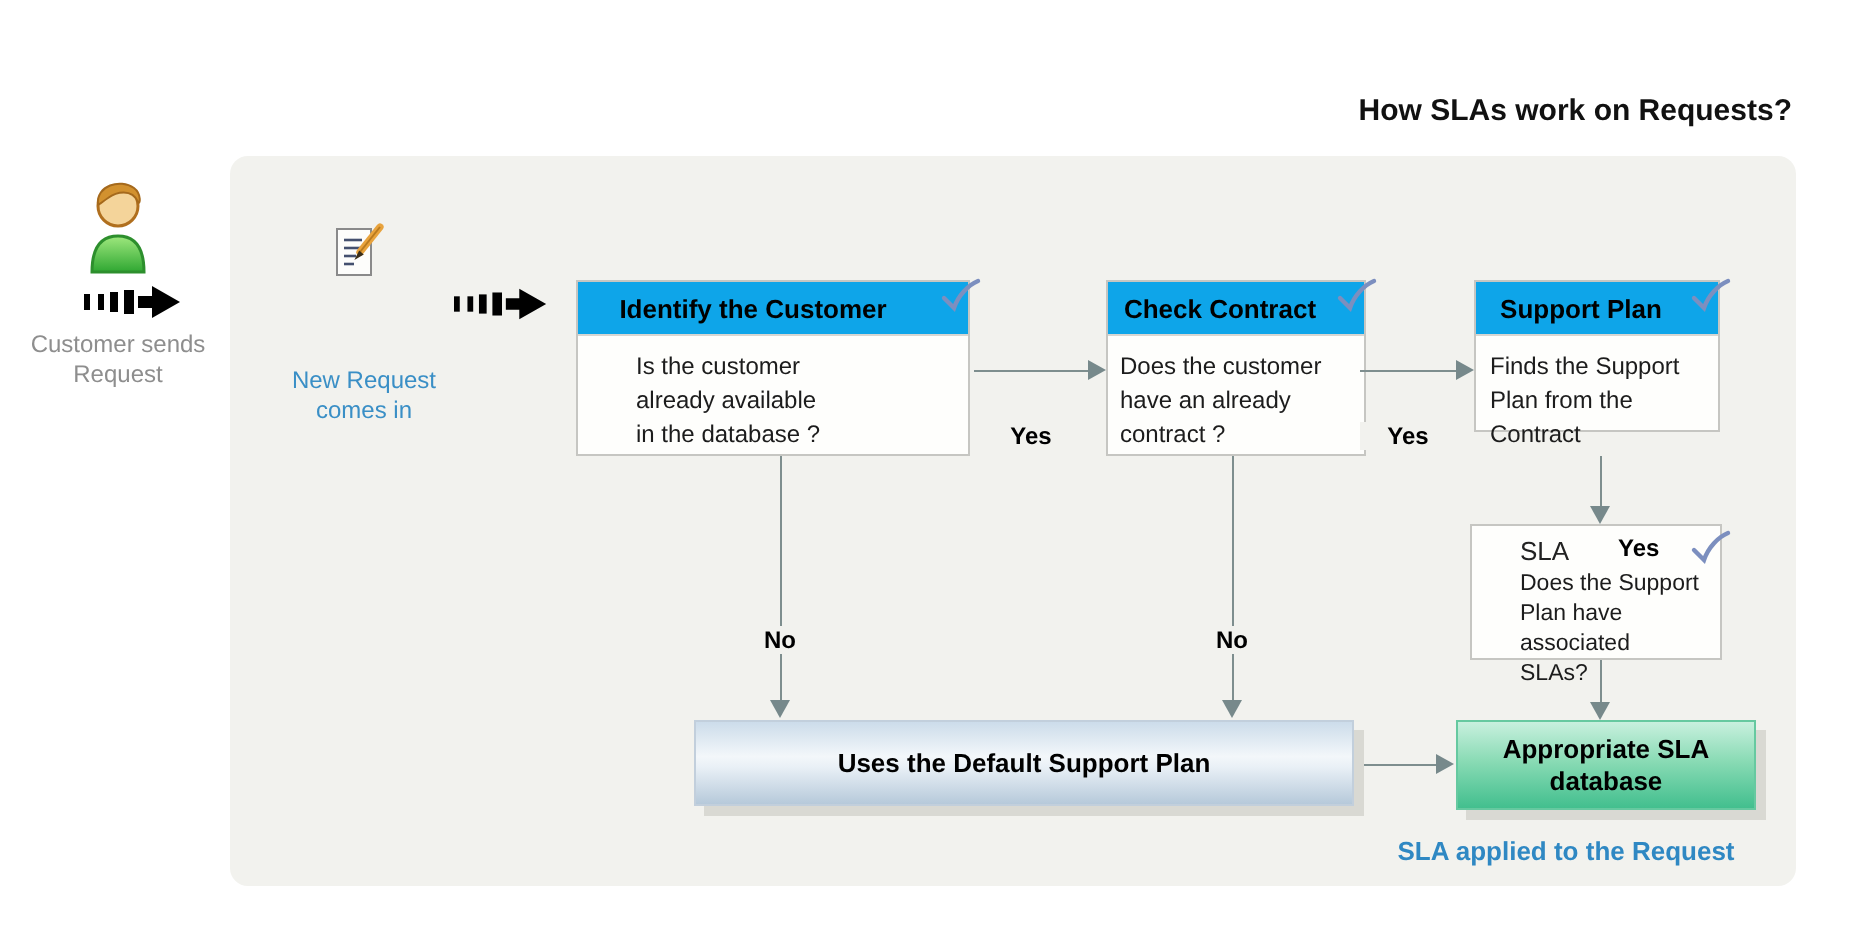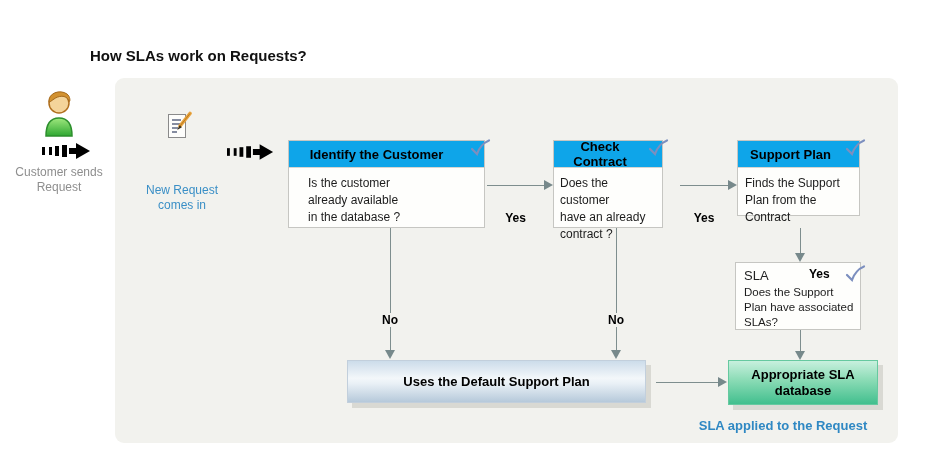--- a/index.html
+++ b/index.html
@@ -1,38 +1,38 @@
 <!DOCTYPE html>
 <html><head>
 <meta charset="utf-8">
 <style>
   html,body{margin:0;padding:0;background:#fff;}
   .canvas{position:relative;width:927px;height:469px;background:#ffffff;
           font-family:"Liberation Sans",sans-serif;overflow:hidden;}
-  .title{position:absolute;left:90px;top:47px;width:806px;text-align:left;
+  .title{position:absolute;left:90px;top:47px;width:806px;text-align:right;
          font-size:15px;font-weight:bold;color:#111;}
   .panel{position:absolute;left:115px;top:78px;width:783px;height:365px;
          background:#f2f2ee;border-radius:9px;}
   .ml{white-space:pre-line;}
   
   .actor-label{position:absolute;left:7px;top:165px;width:104px;text-align:center;
                font-size:12px;line-height:15px;color:#8e8e8e;}
   .req-label{position:absolute;left:130px;top:141px;width:104px;text-align:center;
              font-size:12px;line-height:15px;color:#3a8fc6;margin-top:42px;}
   .icon-abs{position:absolute;}
   
   .step{position:absolute;background:#fefefc;border:1px solid #c6c6c2;box-sizing:border-box;}
   .step-head{position:relative;height:26px;background:#0ea5e9;border-bottom:1px solid #d6d6d2;
              display:flex;align-items:center;}
   .step-head .t{flex:1;text-align:center;padding-right:20px;font-size:13px;font-weight:bold;color:#000;}
   .check{position:absolute;right:-7px;top:-2px;}
-  .step-body{padding:7px 4px 0 19px;font-size:12px;line-height:17px;color:#1c1c1c;}
+  .step-body{padding:7px 4px 0 29px;font-size:12px;line-height:17px;color:#1c1c1c;}
   .plainstep{position:absolute;background:#fefefc;border:1px solid #c6c6c2;box-sizing:border-box;}
-  .plainstep .pt{padding:5px 0 0 8px;font-size:13px;color:#222;}
-  .plainstep .pb{padding:2px 3px 0 8px;font-size:11.5px;line-height:15px;color:#1c1c1c;}
+  .plainstep .pt{padding:5px 0 0 24px;font-size:13px;color:#222;}
+  .plainstep .pb{padding:2px 3px 0 24px;font-size:11.5px;line-height:15px;color:#1c1c1c;}
   .plainstep .check{right:-6px;top:2px;}
   
   .hline{position:absolute;height:1px;background:#7e8e8e;}
   .vline{position:absolute;width:1px;background:#7e8e8e;}
   .ah-right{position:absolute;width:0;height:0;border-top:5px solid transparent;
             border-bottom:5px solid transparent;border-left:9px solid #77898b;}
   .ah-down{position:absolute;width:0;height:0;border-left:5px solid transparent;
            border-right:5px solid transparent;border-top:9px solid #77898b;}
   .lbl{position:absolute;font-size:12px;font-weight:bold;color:#000;text-align:center;
        background:#f2f2ee;line-height:14px;margin-top:33px;}
@@ -107,21 +107,21 @@
       <span class="t">Identify the Customer</span>
       <svg class="check" width="22" height="19" viewBox="0 0 22 19">
         <path d="M3,10 L8,15 C10,9 15,3.5 20,1.5" fill="none" stroke="#7c8fbf" stroke-width="2.2" stroke-linecap="round"></path>
       </svg>
     </div>
     <div class="step-body ml">Is the customer
 already available
 in the database ?</div>
   </div>
 
-  <div class="step" style="left:553px;top:140px;width:110px;height:88px">
+  <div class="step" style="left:553px;top:140px;width:130px;height:88px">
     <div class="step-head">
       <span class="t" style="padding-right:16px">Check Contract</span>
       <svg class="check" width="22" height="19" viewBox="0 0 22 19">
         <path d="M3,10 L8,15 C10,9 15,3.5 20,1.5" fill="none" stroke="#7c8fbf" stroke-width="2.2" stroke-linecap="round"></path>
       </svg>
     </div>
     <div class="step-body ml" style="padding-left:6px">Does the customer
 have an already
 contract ?</div>
   </div>
@@ -168,20 +168,20 @@
   <div class="ah-down" style="left:795px;top:253px"></div>
   <div class="lbl side" style="left:809px;top:234px;width:30px;text-align:left">Yes</div>
 
   <div class="vline" style="left:800px;top:330px;height:21px"></div>
   <div class="ah-down" style="left:795px;top:351px"></div>
   <div class="lbl side" style="left:809px;top:333px;width:30px;text-align:left">Yes</div>
 
   <div class="hline" style="left:656px;top:382px;width:62px"></div>
   <div class="ah-right" style="left:718px;top:377px"></div>
 
-  <div class="outcome blue-box" style="left:347px;top:360px;width:299px;height:43px">Uses the Default Support Plan</div>
+  <div class="outcome blue-box" style="left:347px;top:360px;width:330px;height:43px">Uses the Default Support Plan</div>
 
   <div class="outcome green-box ml" style="left:728px;top:360px;width:150px;height:45px;line-height:16px">Appropriate SLA
 database</div>
 
   <div class="footer-note">SLA applied to the Request</div>
 
 </div>
 
 </body></html>

